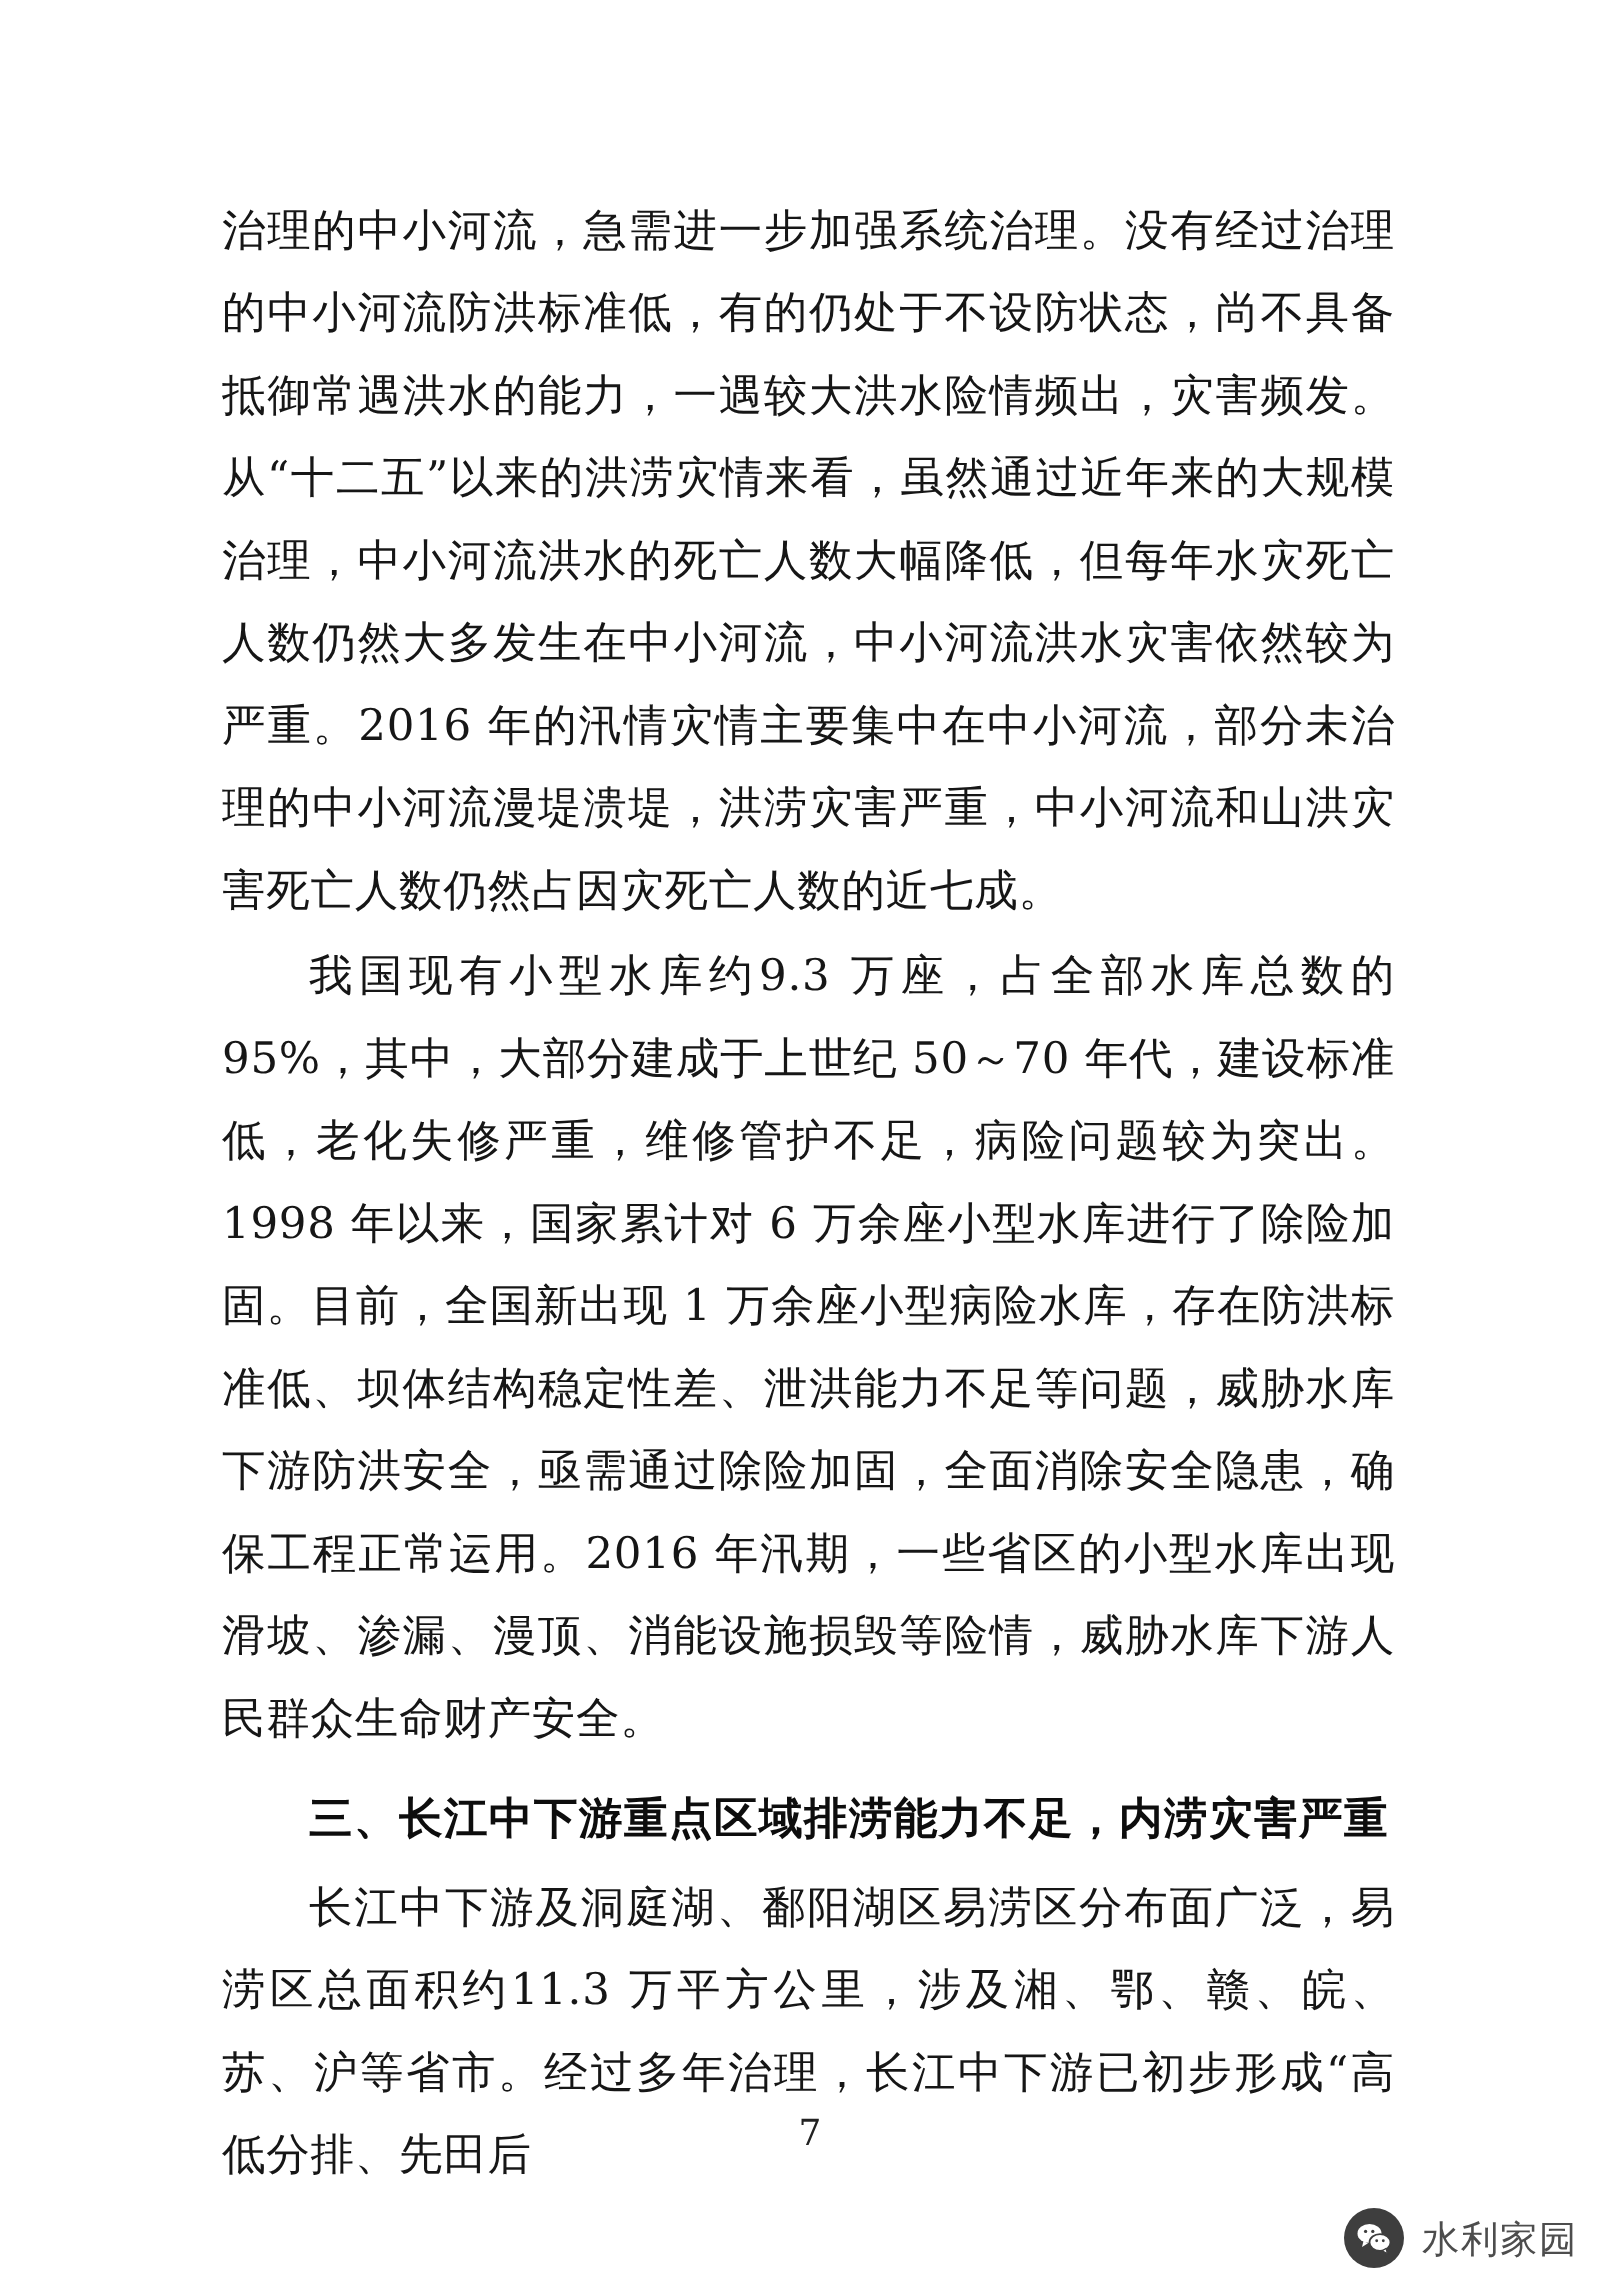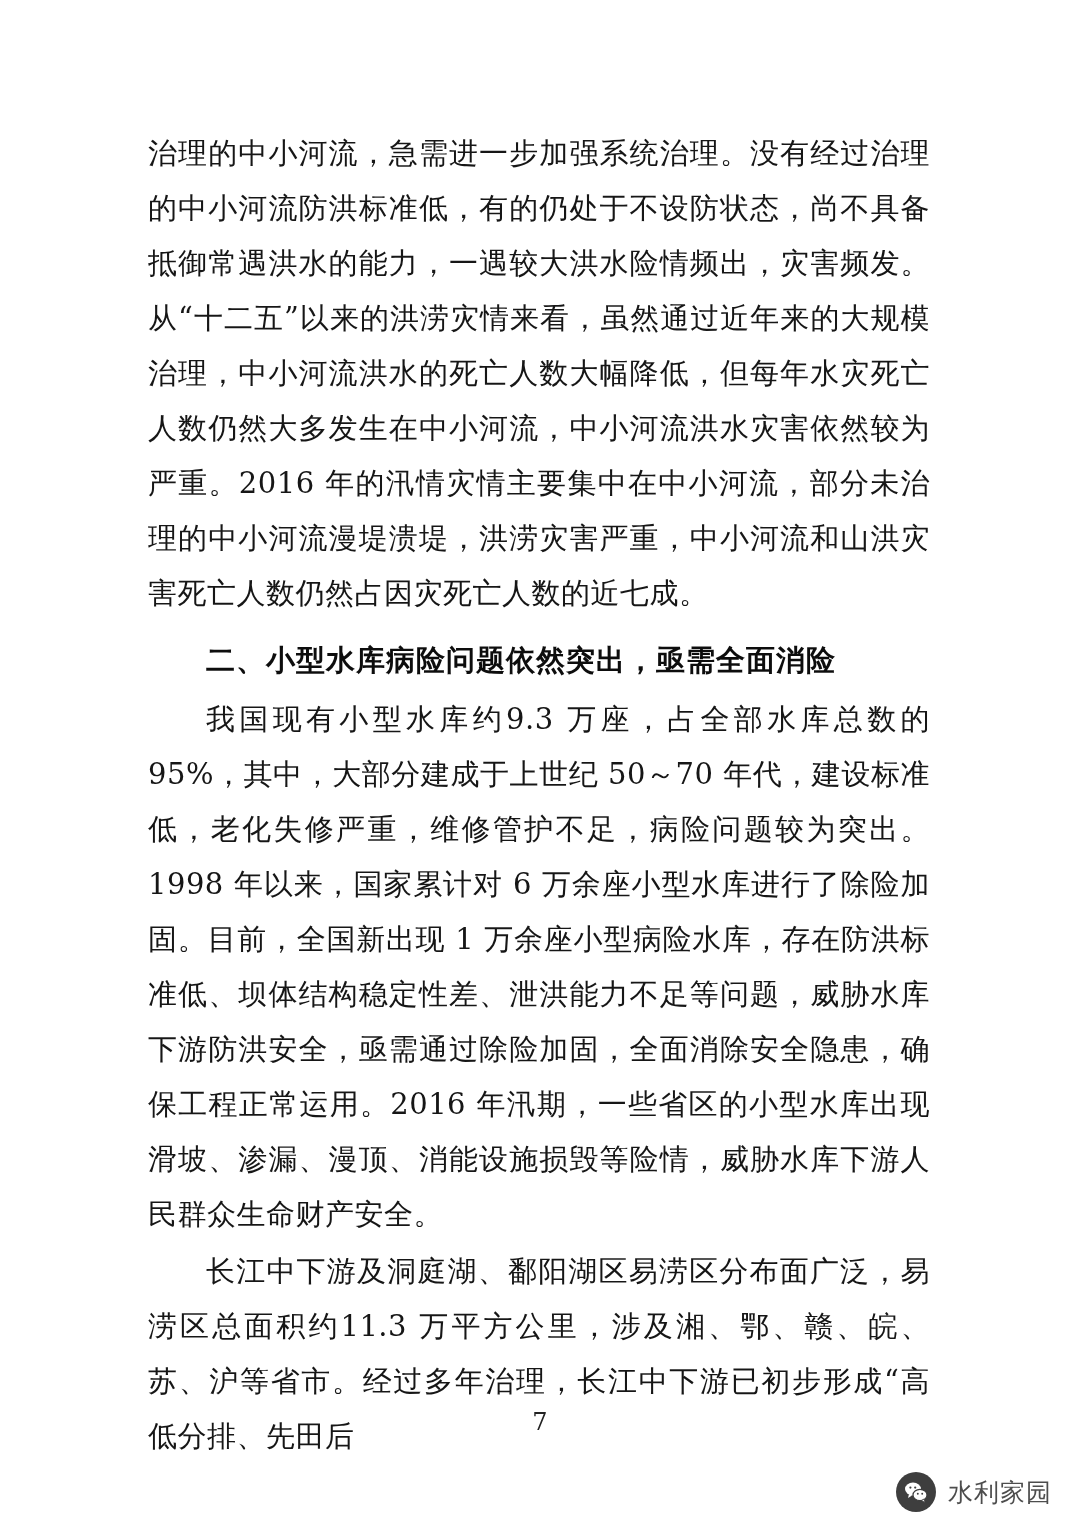--- a/index.html
+++ b/index.html
@@ -88,24 +88,24 @@
 </style>
 </head>
 <body>
 
 <div class="page">
 
   <div class="content">
 
     <p class="body-text no-indent">治理的中小河流，急需进一步加强系统治理。没有经过治理的中小河流防洪标准低，有的仍处于不设防状态，尚不具备抵御常遇洪水的能力，一遇较大洪水险情频出，灾害频发。从“十二五”以来的洪涝灾情来看，虽然通过近年来的大规模治理，中小河流洪水的死亡人数大幅降低，但每年水灾死亡人数仍然大多发生在中小河流，中小河流洪水灾害依然较为严重。2016 年的汛情灾情主要集中在中小河流，部分未治理的中小河流漫堤溃堤，洪涝灾害严重，中小河流和山洪灾害死亡人数仍然占因灾死亡人数的近七成。</p>
 
-    <h2 class="section-heading">二、小型水库病险问题依然突出，亟需全面消险</h2>
 
     <p class="body-text">我国现有小型水库约9.3 万座，占全部水库总数的95%，其中，大部分建成于上世纪 50～70 年代，建设标准低，老化失修严重，维修管护不足，病险问题较为突出。1998 年以来，国家累计对 6 万余座小型水库进行了除险加固。目前，全国新出现 1 万余座小型病险水库，存在防洪标准低、坝体结构稳定性差、泄洪能力不足等问题，威胁水库下游防洪安全，亟需通过除险加固，全面消除安全隐患，确保工程正常运用。2016 年汛期，一些省区的小型水库出现滑坡、渗漏、漫顶、消能设施损毁等险情，威胁水库下游人民群众生命财产安全。</p>
 
+    <h2 class="section-heading">三、长江中下游重点区域排涝能力不足，内涝灾害严重</h2>
 
     <p class="body-text">长江中下游及洞庭湖、鄱阳湖区易涝区分布面广泛，易涝区总面积约11.3 万平方公里，涉及湘、鄂、赣、皖、苏、沪等省市。经过多年治理，长江中下游已初步形成“高低分排、先田后</p>
 
   </div>
 
   <div class="page-number">7</div>
 
   <div class="watermark">
     <span class="wm-logo">
       <svg width="26" height="26" viewBox="0 0 26 26" aria-hidden="true">

